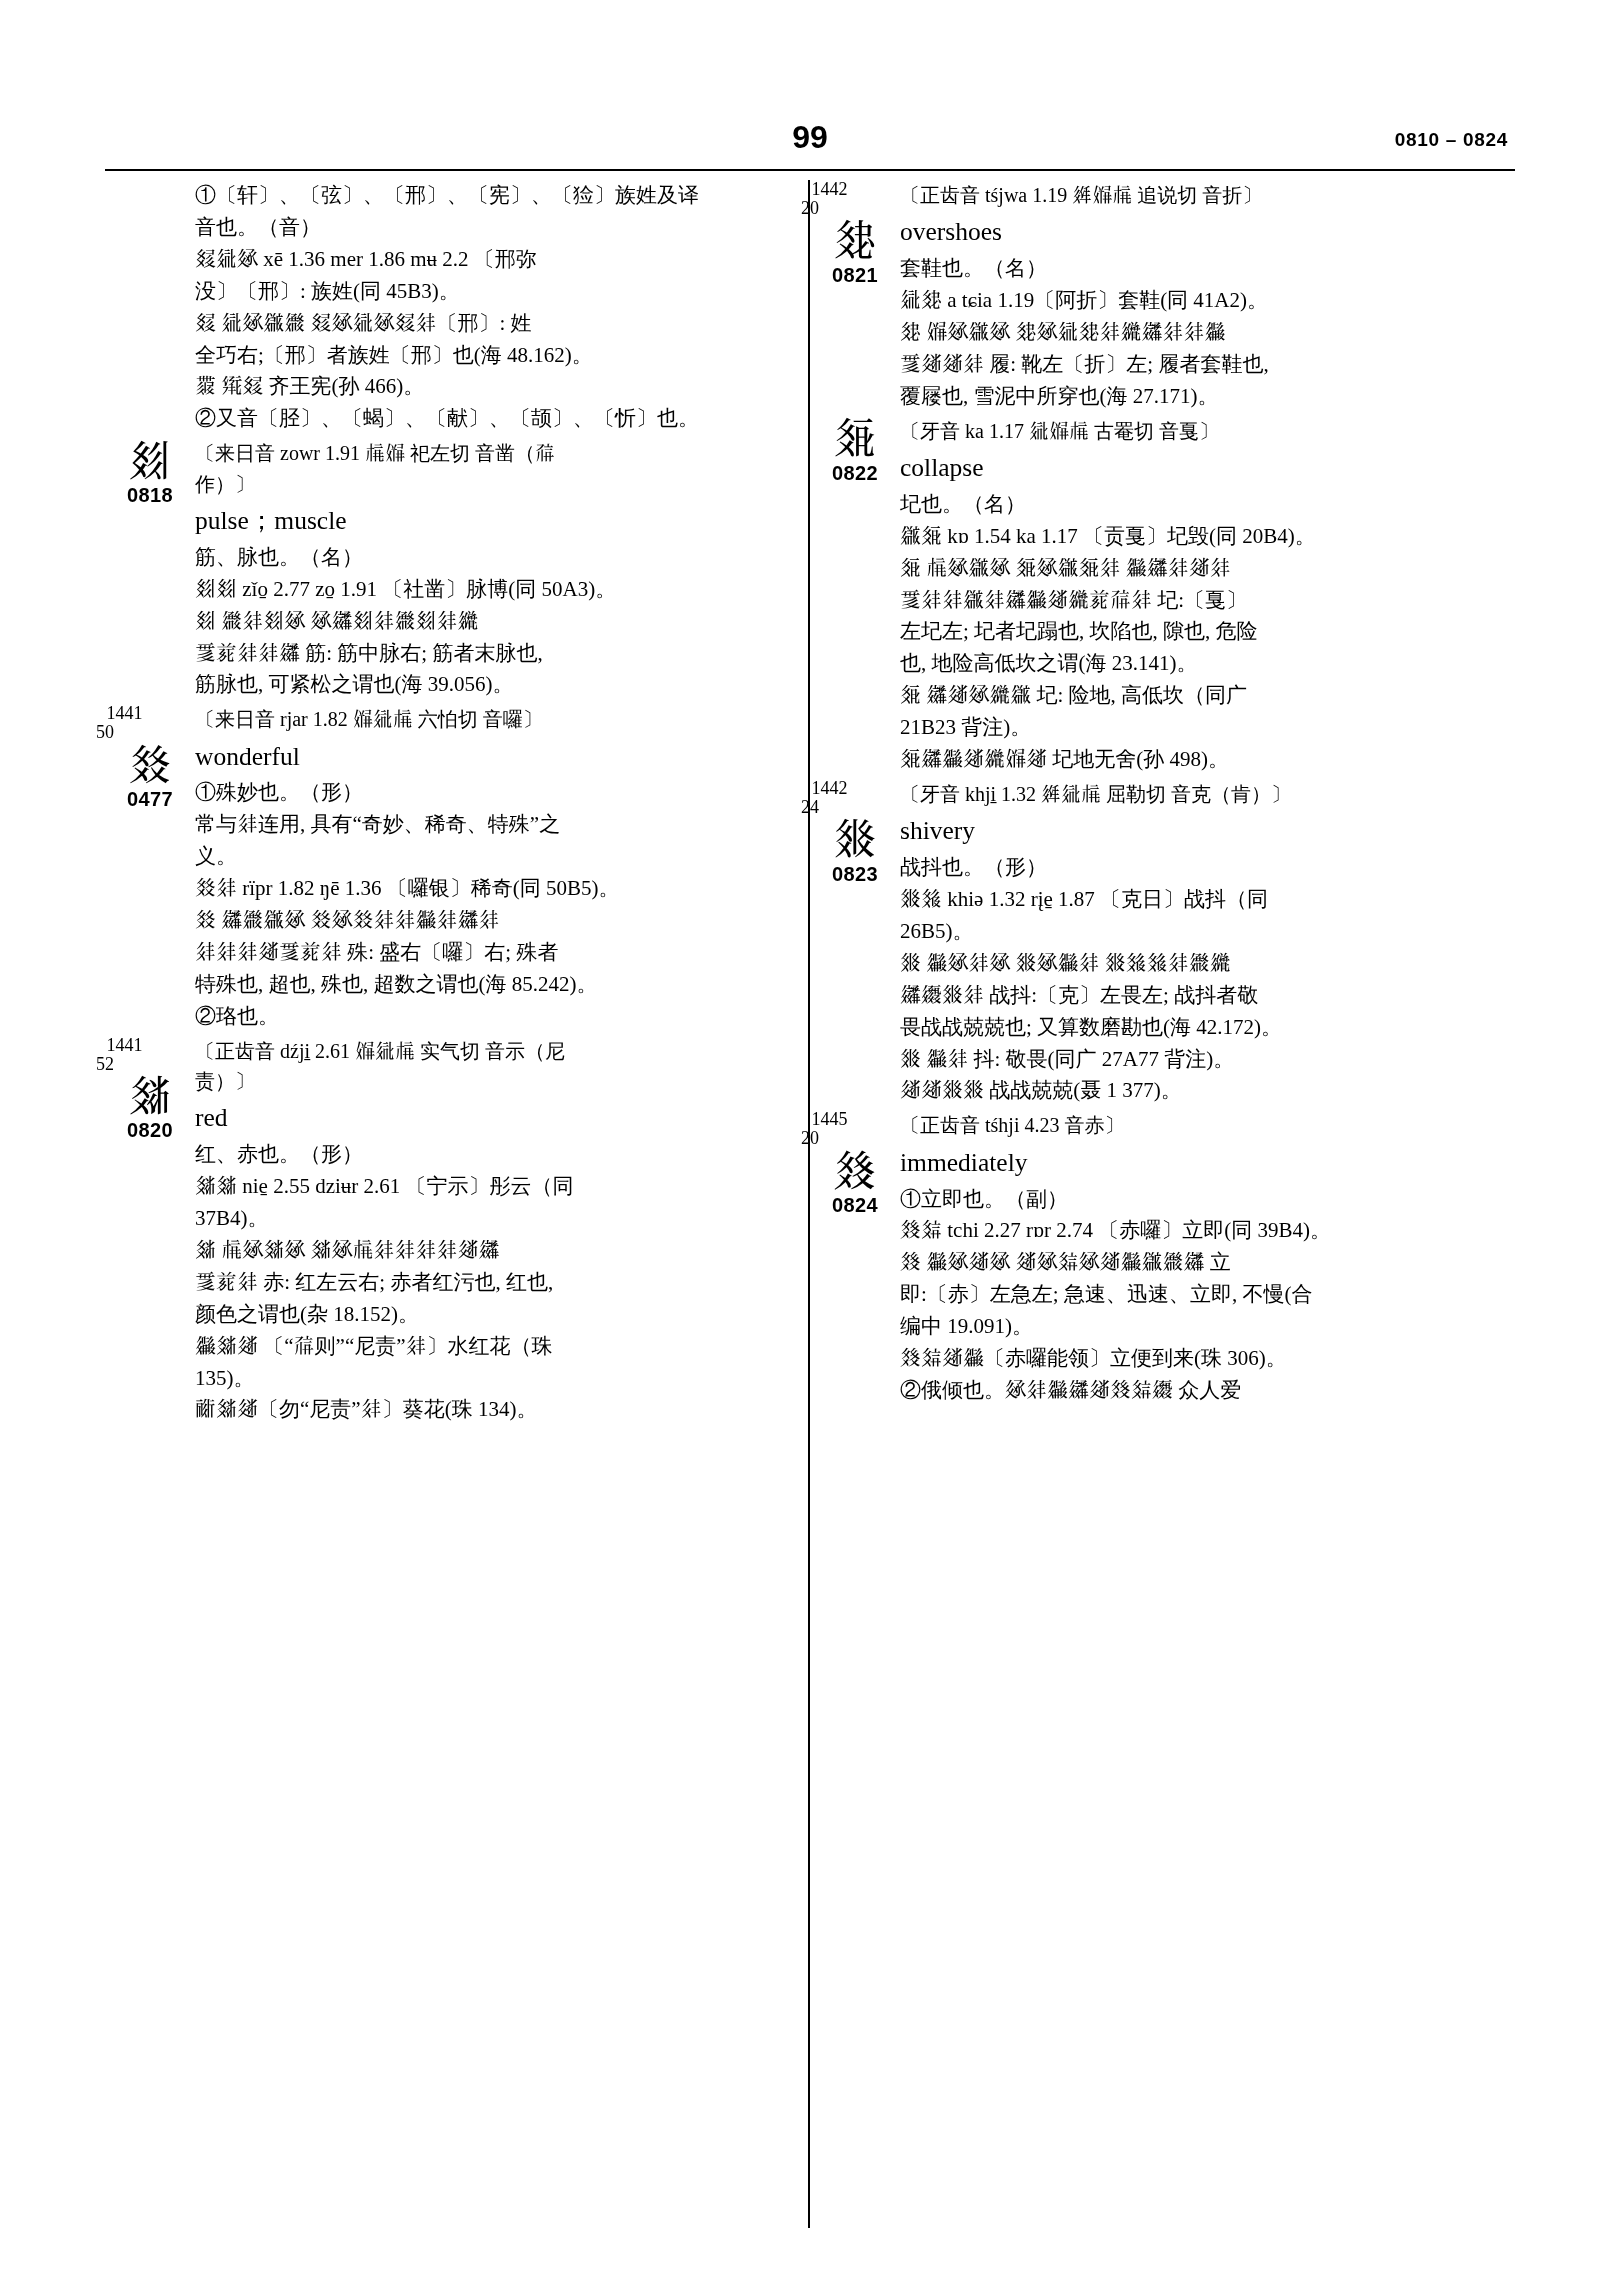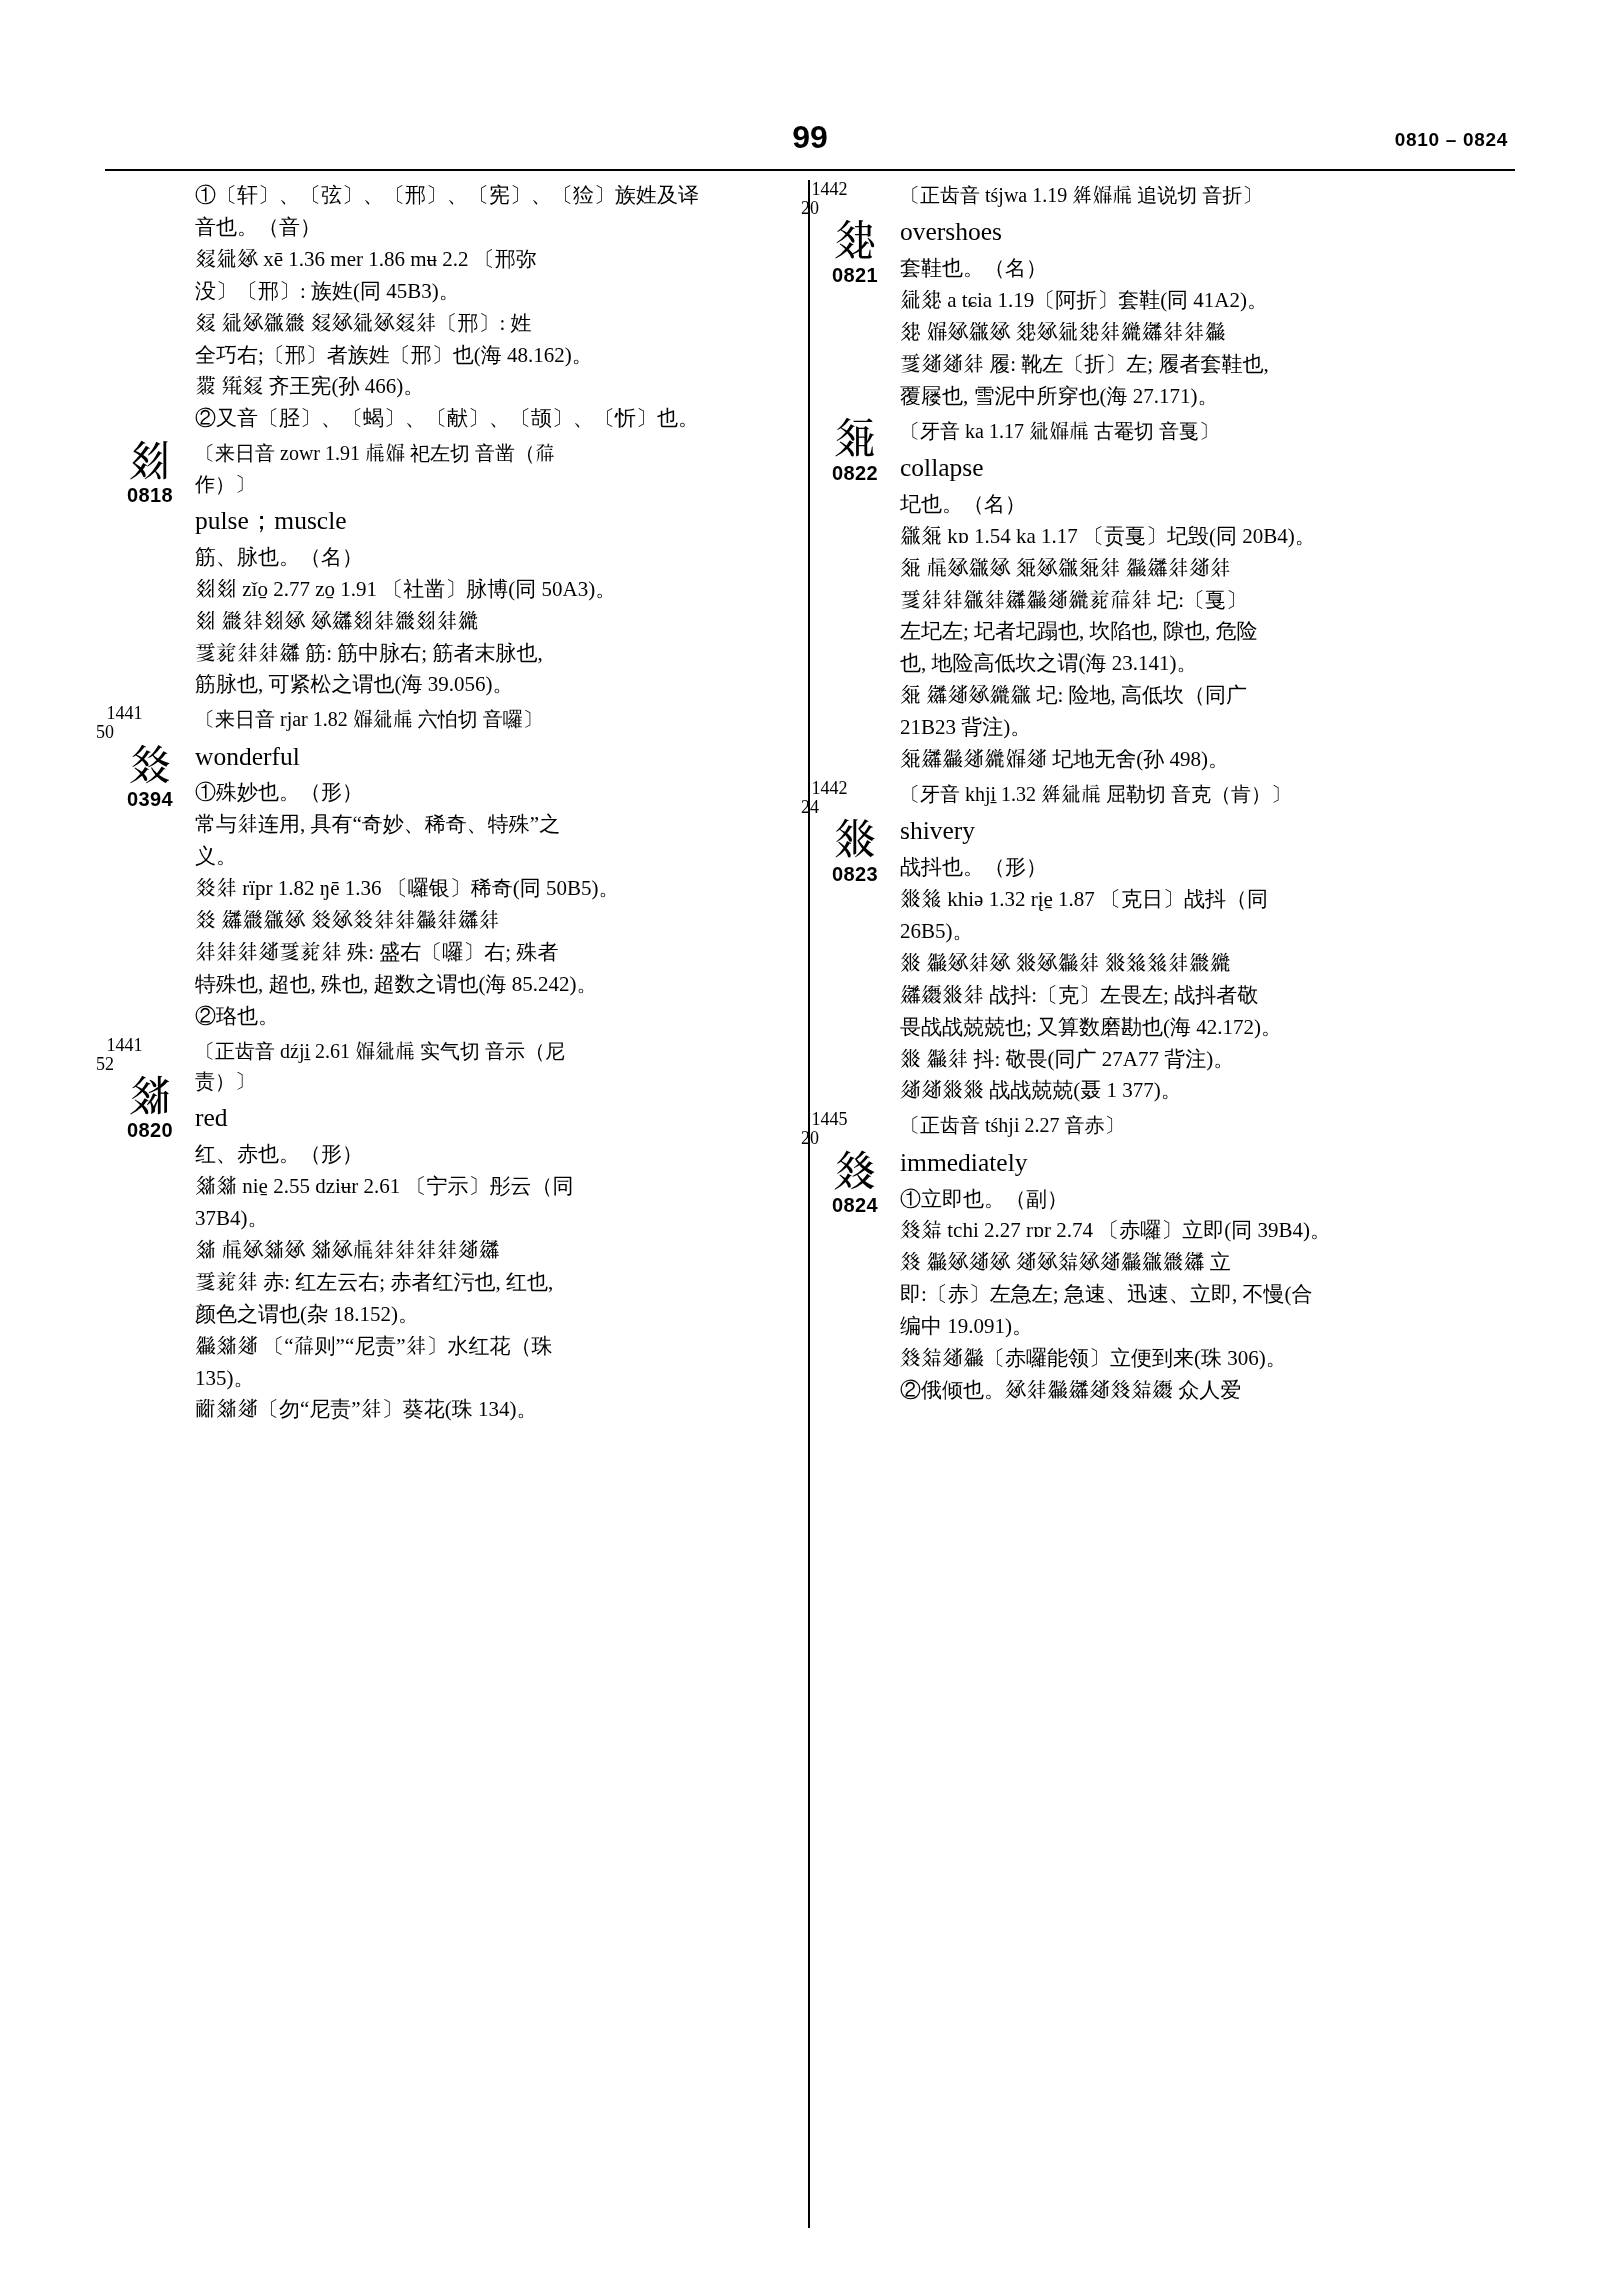--- a/index.html
+++ b/index.html
@@ -180,21 +180,21 @@
           <p class="line just">𗴱𗐱𗢳𗢳𗫮 筋: 筋中脉右; 筋者末脉也,</p>
           <p class="line just">筋脉也, 可紧松之谓也(海 39.056)。</p>
         </div>
       </div>
 
       <div class="entry">
         <div class="gutter">
           <div class="corpus-num">1441</div>
           <div class="corpus-sub">50</div>
           <div class="tangut-head">𗾕</div>
-          <div class="entry-id">0394</div>
+          <div class="entry-id">0477</div>
         </div>
         <div class="body">
           <p class="line ipa">〔来日音 rjar 1.82 𗏵𗣼𗍫 六怕切 音囉〕</p>
           <p class="gloss">wonderful</p>
           <p class="line">①殊妙也。（形）</p>
           <p class="line just">常与𗢳连用, 具有“奇妙、稀奇、特殊”之</p>
           <p class="line just">义。</p>
           <p class="line just">𗾕𗢳 rïpr 1.82  ŋē 1.36 〔囉银〕稀奇(同 50B5)。</p>
           <p class="line just">𗾕 𗫮𗫦𗫡𗫻 𗾕𗫻𗾕𗢳𗢳𗫬𗢳𗫮𗢳</p>
           <p class="line just">𗢳𗢳𗢳𗫾𗴱𗐱𗢳 殊: 盛右〔囉〕右; 殊者</p>
@@ -292,21 +292,21 @@
       </div>
 
       <div class="entry">
         <div class="gutter">
           <div class="corpus-num">1445</div>
           <div class="corpus-sub">20</div>
           <div class="tangut-head">𗾡</div>
           <div class="entry-id">0824</div>
         </div>
         <div class="body">
-          <p class="line ipa">〔正齿音 tśhji 2.27 音赤〕</p>
+          <p class="line ipa">〔正齿音 tśhji 4.23 音赤〕</p>
           <p class="gloss">immediately</p>
           <p class="line">①立即也。（副）</p>
           <p class="line just">𗾡𗾢 tchi 2.27  rɒr 2.74 〔赤囉〕立即(同 39B4)。</p>
           <p class="line just">𗾡 𗫬𗫻𗫾𗫻 𗫾𗫻𗾢𗫻𗫾𗫬𗫡𗫦𗫮 立</p>
           <p class="line just">即:〔赤〕左急左; 急速、迅速、立即, 不慢(合</p>
           <p class="line just">编中 19.091)。</p>
           <p class="line just">𗾡𗾢𗫾𗫬〔赤囉能领〕立便到来(珠 306)。</p>
           <p class="line just">②俄倾也。𗫻𗢳𗫬𗫮𗫾𗾡𗾢𗫯 众人爱</p>
         </div>
       </div>

